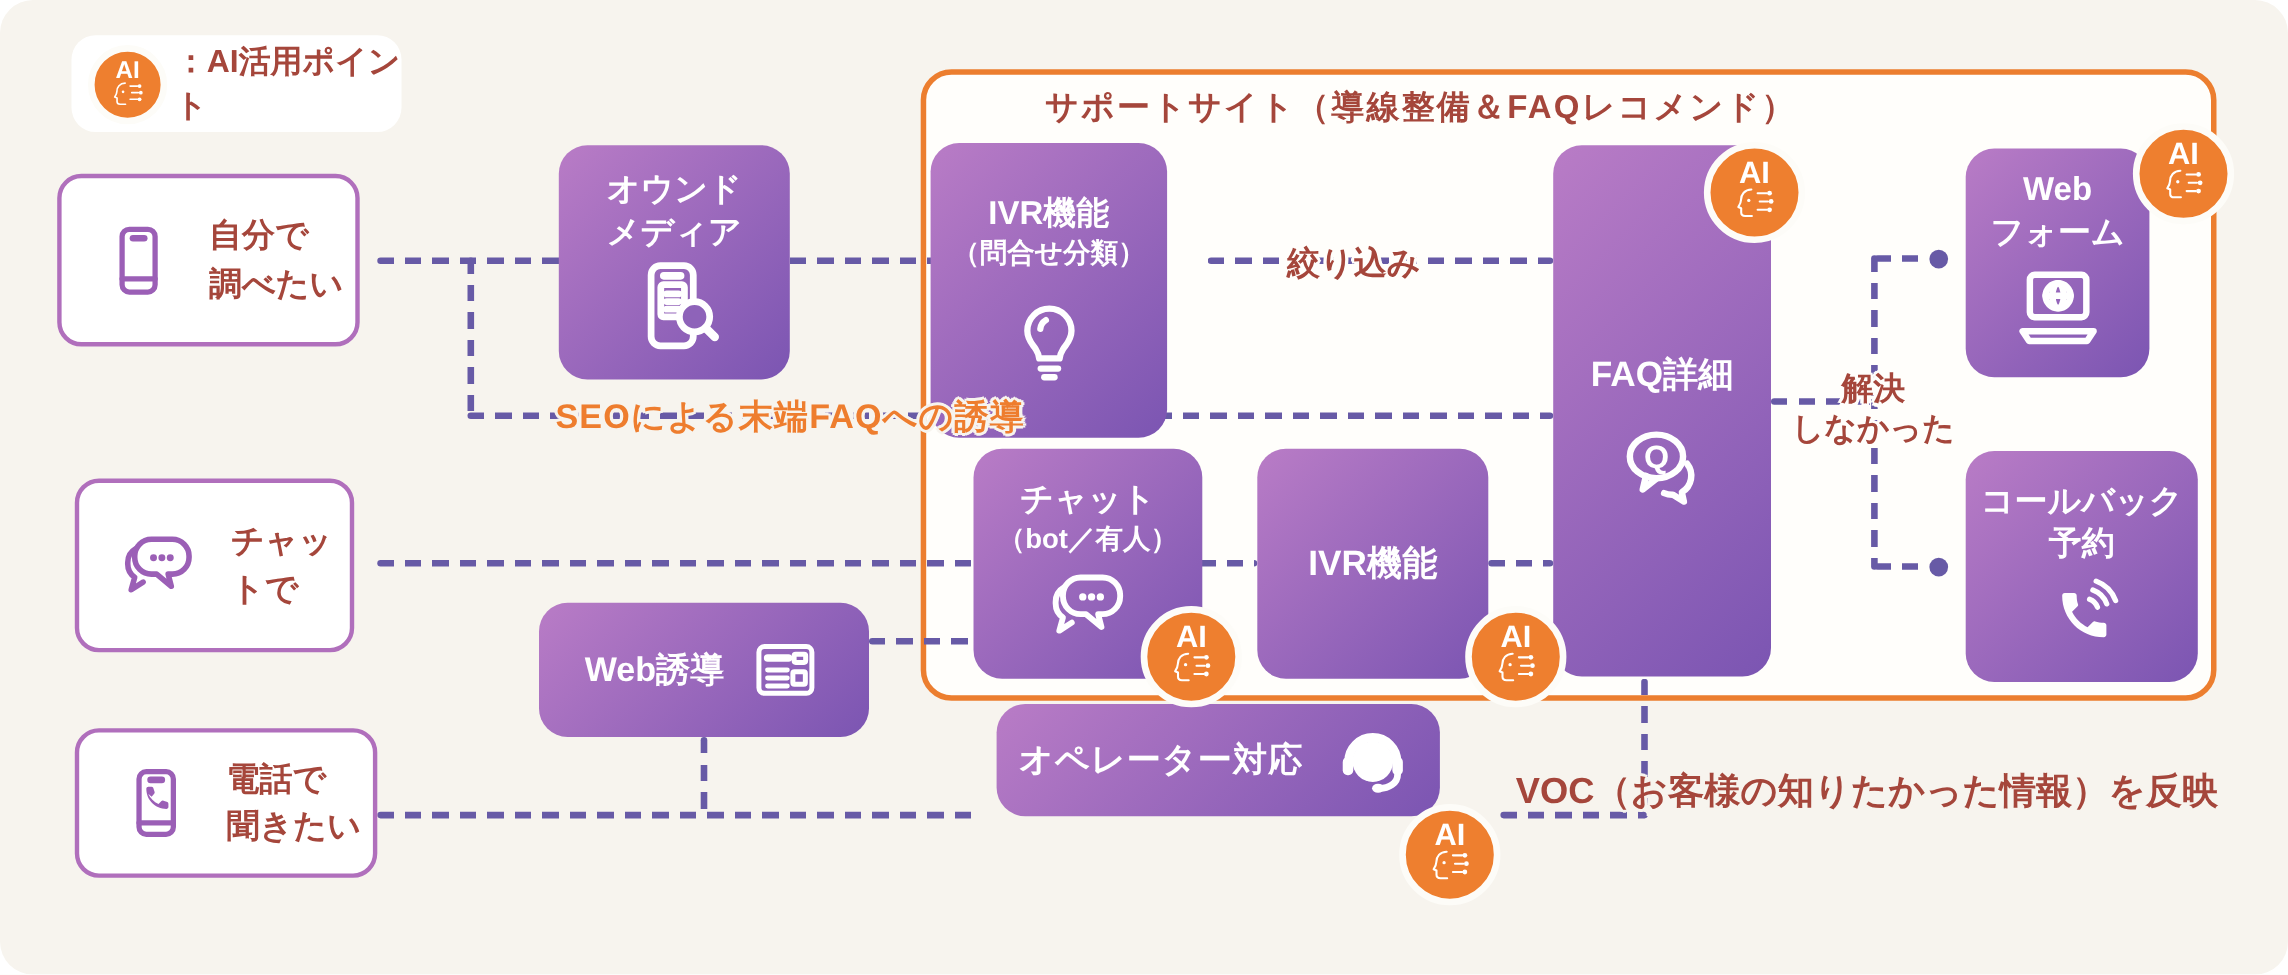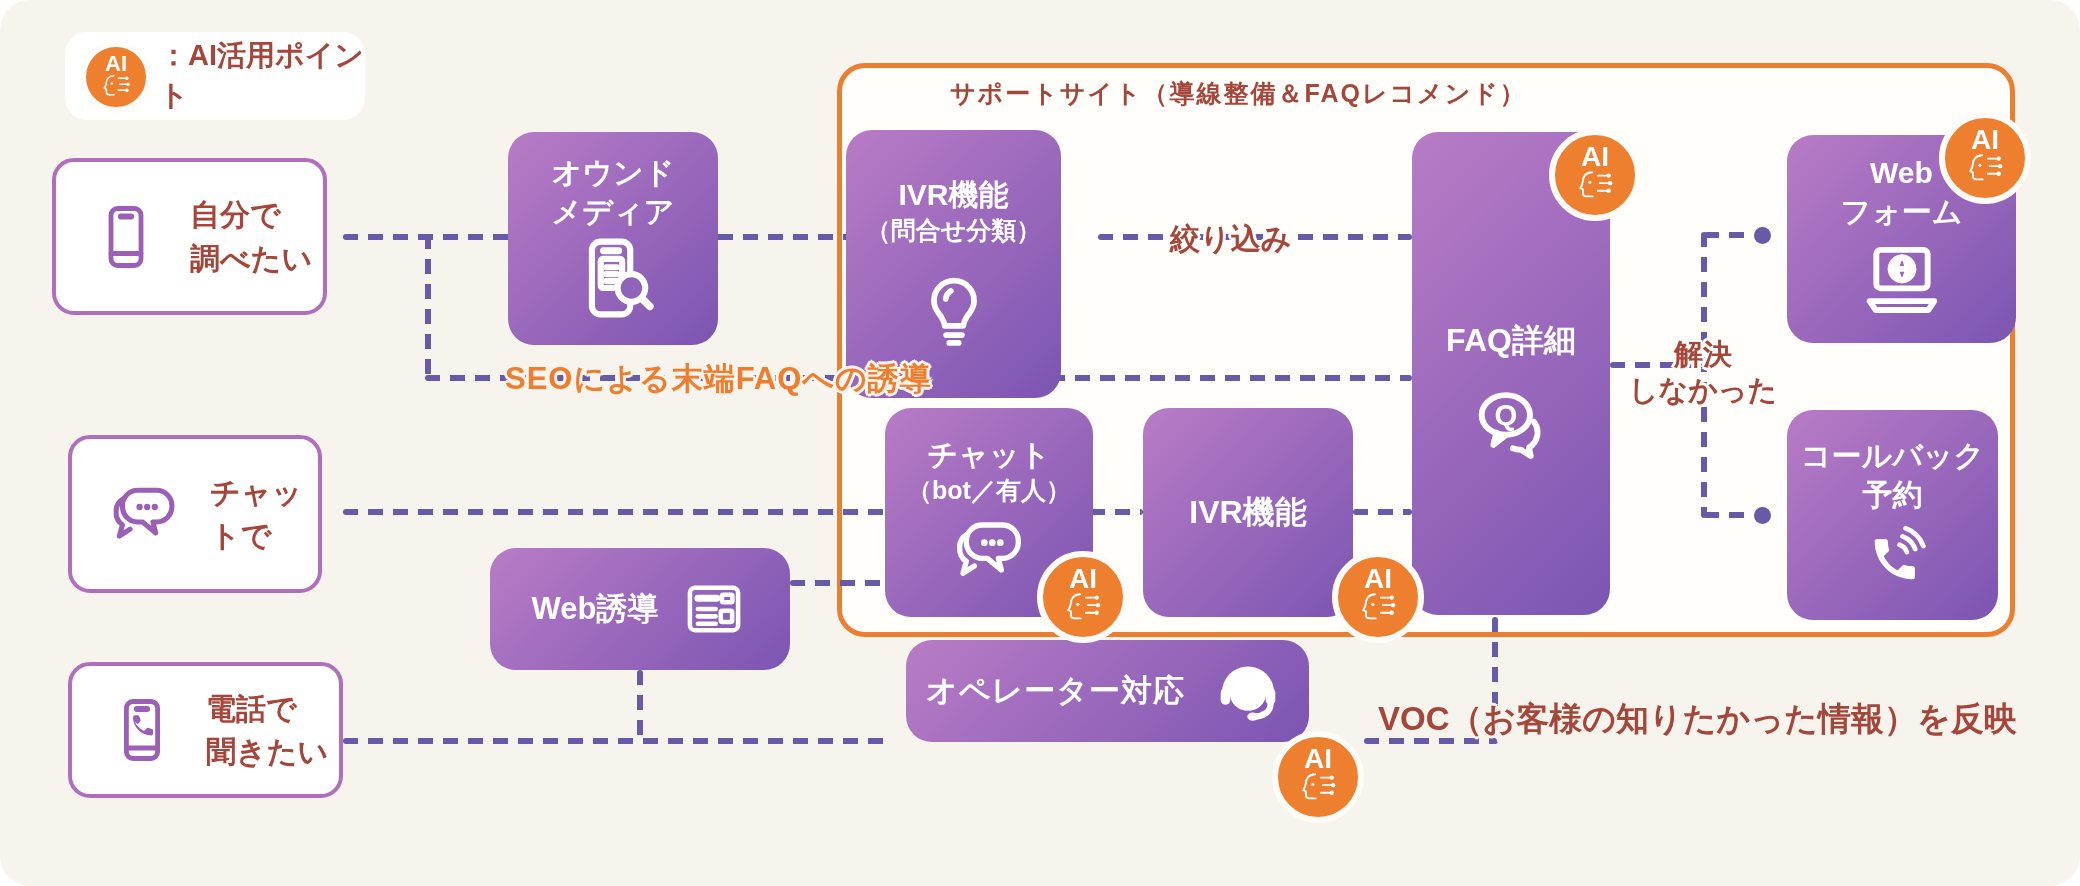--- a/index.html
+++ b/index.html
@@ -9,21 +9,21 @@
     font-family:"Liberation Sans","DejaVu Sans",sans-serif;
   }
   
   .support-box{
     position:absolute;left:837px;top:63px;width:1178px;height:574px;
     background:#FFFEFB;border:5px solid #EC7E2F;border-radius:28px;
     box-sizing:border-box;z-index:1;
   }
   .support-title{
     position:absolute;left:950px;top:77px;z-index:5;
-    font-size:25px;font-weight:bold;color:#A5463B;letter-spacing:2px;
+    font-size:30px;font-weight:bold;color:#A5463B;letter-spacing:2px;
   }
   
   .dash-h{position:absolute;height:6px;z-index:3;border-radius:3px;
     background:repeating-linear-gradient(90deg,#675AA6 0,#675AA6 15px,transparent 15px,transparent 25px);}
   .dash-v{position:absolute;width:6px;z-index:3;border-radius:3px;
     background:repeating-linear-gradient(180deg,#675AA6 0,#675AA6 15px,transparent 15px,transparent 25px);}
   .dot{position:absolute;width:17px;height:17px;border-radius:50%;background:#675AA6;z-index:3;}
   
   .node{
     position:absolute;z-index:4;color:#fff;font-weight:bold;text-align:center;
@@ -205,21 +205,21 @@
     <span class="icon">
       <svg width="96" height="88" viewBox="0 0 24 24">
           <ellipse cx="10.6" cy="9.8" rx="6.6" ry="5.4"></ellipse>
           <path d="M8 14.6 7.2 18l3.3-2.6"></path>
           <text x="10.6" y="12.6" font-size="8" text-anchor="middle" fill="#fff" stroke="none" font-weight="bold" font-family="Liberation Sans, sans-serif">Q</text>
           <path d="M18.2 11.6a4.8 4.8 0 0 1-1.3 7.1l.5 2.3-2.7-1.7a5.2 5.2 0 0 1-2.2-.4"></path>
         </svg>
     </span>
   </div>
 
-  <div class="node" style="left:1787px;top:135px;width:229px;height:208px;gap:6px;">
+  <div class="node" style="left:1787px;top:135px;width:167px;height:208px;gap:6px;">
     <div class="t"><span>Web</span><br><span>フォーム</span></div>
     <span class="icon">
       <svg width="96" height="88" viewBox="0 0 24 24">
           <rect x="5" y="3.5" width="14" height="10.5" rx="1.2"></rect>
           <circle cx="12" cy="8.7" r="3.1"></circle>
           <line x1="8.9" y1="8.7" x2="15.1" y2="8.7"></line>
           <ellipse cx="12" cy="8.7" rx="1.4" ry="3.1"></ellipse>
           <path d="M3.2 17.5h17.6l-1.6 2.4H4.8z"></path>
         </svg>
     </span>

